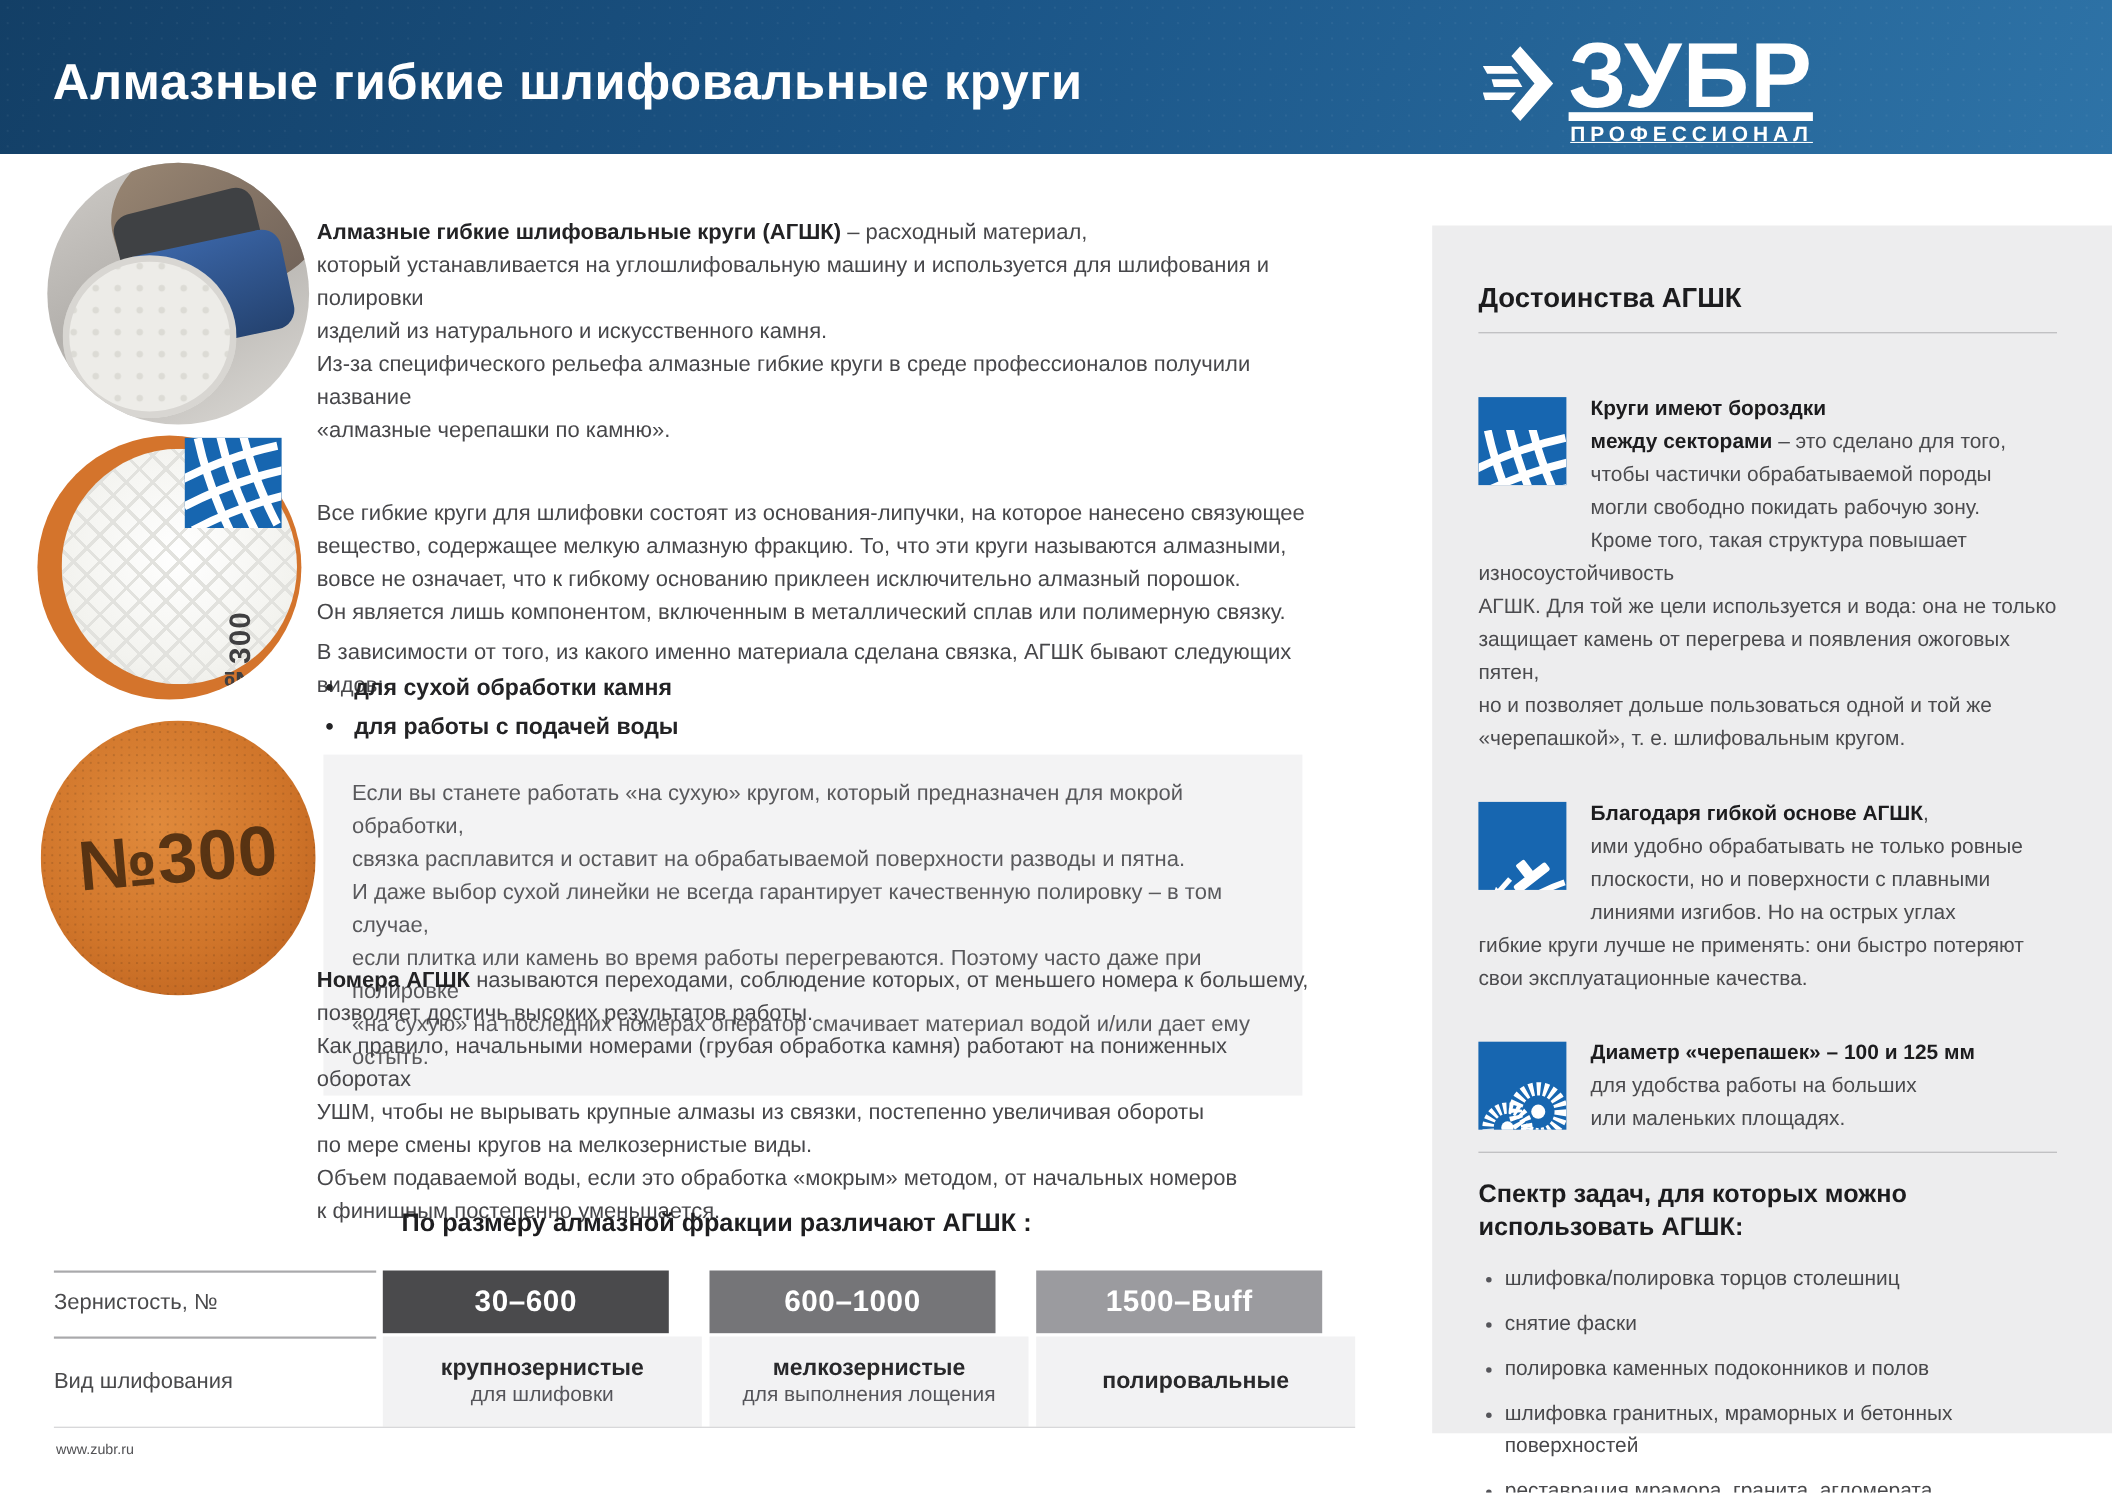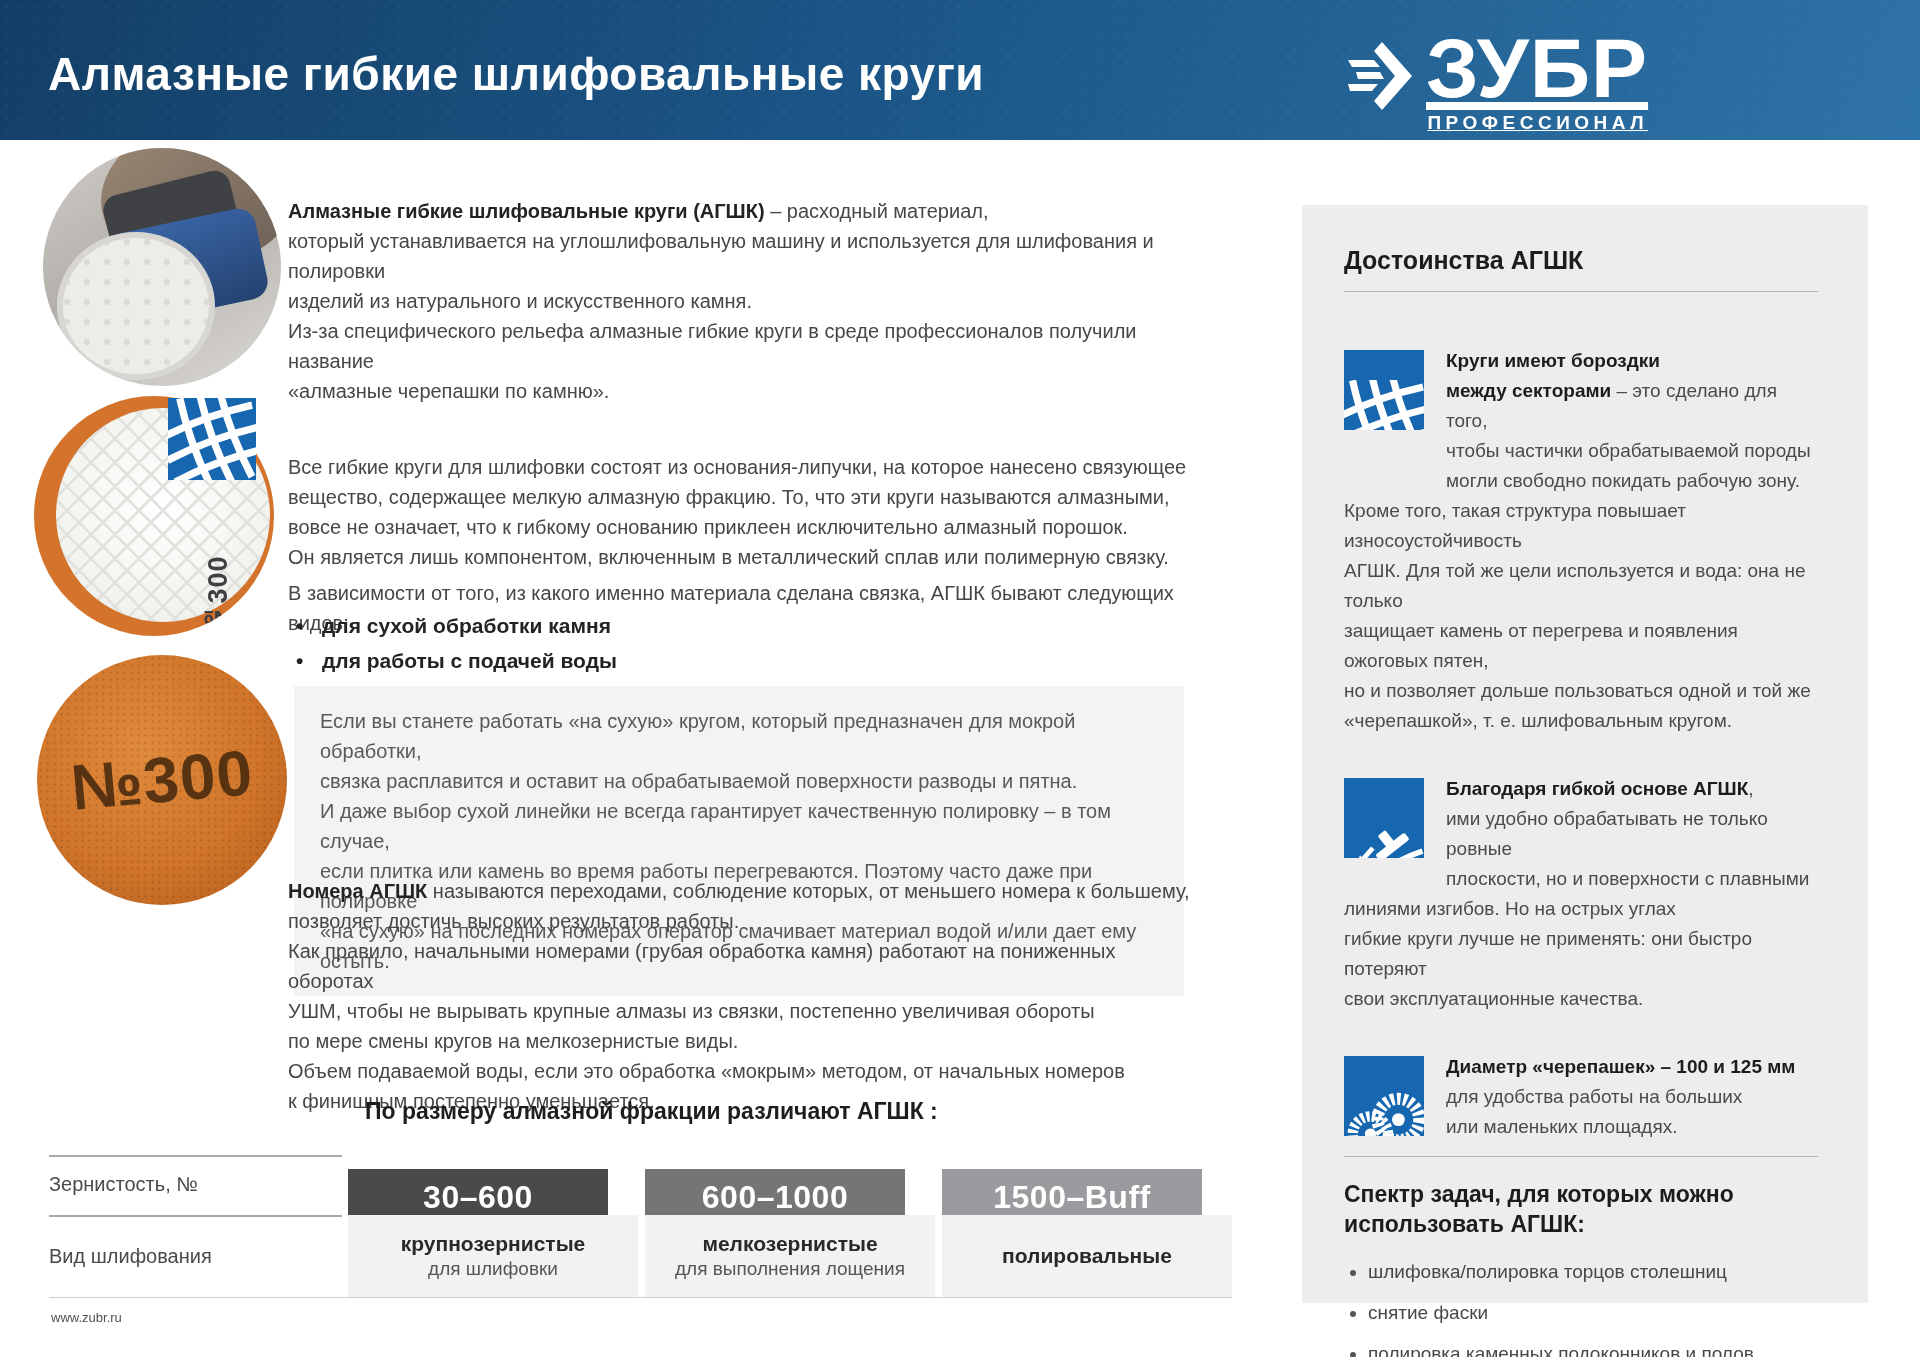--- a/index.html
+++ b/index.html
@@ -61,31 +61,31 @@
   .note{position:absolute;left:294px;top:686px;width:890px;box-sizing:border-box;
     background:#f3f3f4;padding:20px 26px;font-size:20px;line-height:30px;color:#59595c;white-space:pre-line;}
 
   
   .tbl-heading{position:absolute;left:365px;top:1098px;font-size:23px;font-weight:bold;color:#1e1e20;}
   .cell{position:absolute;box-sizing:border-box;}
   .lbl{left:49px;width:293px;border-top:2px solid #a9a9ab;font-size:20px;color:#4a4a4c;background:#fff;}
   .lbl1{top:1155px;height:57px;padding-top:16px;}
   .lbl2{top:1215px;height:82px;padding-top:28px;}
   .grade{top:1155px;height:57px;width:260px;display:flex;align-items:center;justify-content:center;
-    color:#fff;font-size:32px;font-weight:bold;letter-spacing:.5px;margin-top:14px;}
+    color:#fff;font-size:27px;font-weight:bold;letter-spacing:.5px;}
   .gtype{top:1215px;height:82px;width:290px;background:#f2f2f3;display:flex;flex-direction:column;
     align-items:center;justify-content:center;text-align:center;}
   .gtype .tname{font-size:21px;font-weight:bold;color:#29292b;line-height:26px;}
   .gtype .tdesc{font-size:19px;color:#55555a;line-height:24px;}
   .c0{left:348px;} .c1{left:645px;} .c2{left:942px;}
   .tbl-bottom{position:absolute;left:49px;top:1297px;width:1183px;height:1px;background:#cfcfd1;}
 
   
-  .sidebar{position:absolute;left:1302px;top:205px;width:566px;height:1098px;background:#ededee;
-    box-sizing:border-box;padding:40px 50px 0 42px;color:#4b4b4e;}
+  .sidebar{position:absolute;left:1302px;top:205px;width:618px;height:1098px;background:#ededee;
+    box-sizing:border-box;padding:51px 50px 0 42px;color:#4b4b4e;}
   .sb-h{font-size:25px;font-weight:bold;color:#1c1c1e;line-height:30px;margin:0 0 16px;}
   .sb-div{height:1px;background:#b6b6b8;margin:0 0 24px;}
   .sb-div2{height:1px;background:#b6b6b8;margin:14px 0 22px;}
   .adv-item{font-size:19px;line-height:30px;white-space:pre-line;margin-bottom:8px;}
   .adv-item strong{color:#1c1c1e;}
   .adv-icon{float:left;clear:left;width:80px;height:80px;margin:4px 22px 8px 0;background:#1766b0;overflow:hidden;}
   .adv-icon.tall{margin-bottom:38px;}
   .tasks-h{font-size:23px;font-weight:bold;color:#1c1c1e;line-height:30px;margin:0 0 18px;white-space:pre-line;}
   ul.tasks{margin:0;padding-left:24px;list-style:disc;}
   ul.tasks li{font-size:19px;line-height:29px;margin-bottom:12px;color:#48484b;white-space:pre-line;}

